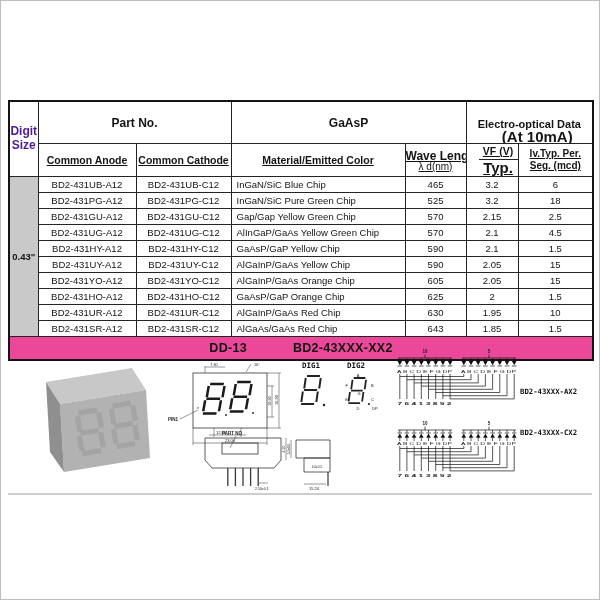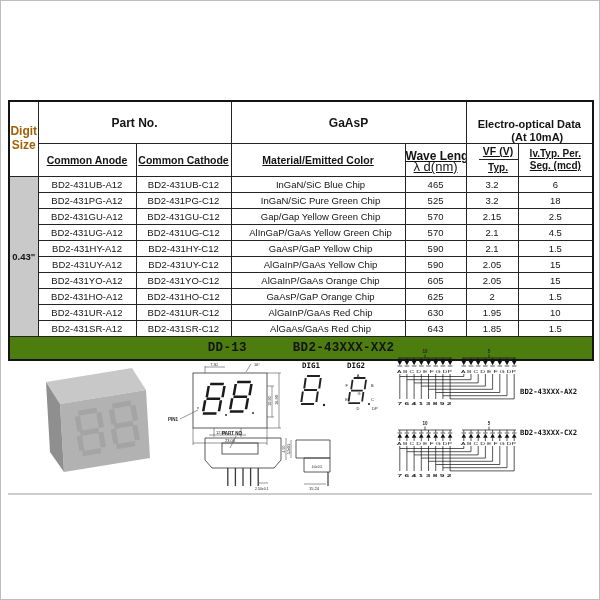--- a/index.html
+++ b/index.html
@@ -17,36 +17,36 @@
     border:2px solid #141414;
   }
   .spec th, .spec td {
     border:1px solid #242424; padding:0; text-align:center;
     overflow:hidden; white-space:nowrap; color:#141414;
   }
   tr.h1 { height:30px; }
   tr.h1 th { font-size:12px; font-weight:bold; background:#ffffff; }
   th.digit-head {
     background:#9d9d9d; font-size:11px; font-weight:bold;
-    white-space:normal; line-height:1.15; color:#a16207;
+    white-space:normal; line-height:1.15; color:#4c1d95;
   }
   tr.h2 { height:32px;text-decoration:underline; }
   tr.h2 th { font-size:10.5px; font-weight:bold; background:#ffffff; }
   th.wave .l1 { font-size:12px; font-weight:bold; line-height:11px; margin-top:3px; }
-  th.wave .l2 { font-size:13px; font-weight:normal; line-height:10px; }
+  th.wave .l2 { font-size:10px; font-weight:normal; line-height:10px; }
   th.vf-split { vertical-align:top;padding-left:12px; }
   th.vf-split .vf-top { height:15px; line-height:15px; border-bottom:1px solid #242424; font-size:10.5px; }
-  th.vf-split .vf-bot { height:16px; line-height:16px; font-size:10px; }
+  th.vf-split .vf-bot { height:16px; line-height:16px; font-size:15px; }
   th.iv .l1, th.iv .l2 { font-size:10px; line-height:12px; }
   tr.datarow { height:16px; }
   tr.datarow td { font-size:9.5px; line-height:15px; }
   td.size-cell { background:#c9c9c9; font-size:11px; font-weight:bold; }
-  td.mat { text-align:center; padding-left:5px; }
+  td.mat { text-align:left; padding-left:5px; }
   tr.footrow { height:23px; }
-  tr.footrow td { background:#4d7c0f;font-family:Liberation Mono, monospace; }
+  tr.footrow td { background:#ec4899; }
   .footwrap { display:flex; justify-content:center; align-items:center; gap:46px; }
   .footwrap span { font-size:12.5px; font-weight:bold; letter-spacing:0.3px; }
 
   svg.bottom { position:absolute; left:8px; top:346px; }
   .tline { stroke:#333; stroke-width:0.8; fill:none; }
   .dline { stroke:#444; stroke-width:0.55; fill:none; }
   .wire  { stroke:#111; stroke-width:0.7; fill:none; }
   .dimtext { font-family:"Liberation Sans", sans-serif; fill:#222; }
   .monolabel { font-family:"DejaVu Sans Mono", monospace; fill:#111; font-weight:bold; }
 </style>
@@ -65,21 +65,21 @@
       <col style="width:52px">
       <col style="width:75px">
   </colgroup>
   <tbody>
       <tr class="h1">
     <th rowspan="2" class="digit-head">Digit Size</th>
     <th colspan="2">Part No.</th>
     <th colspan="2">GaAsP</th>
     <th colspan="2">
       <div style="font-size:11px;line-height:13px;margin-top:16px;">Electro-optical Data</div>
-      <div style="font-size:11px;line-height:12px;padding-left:16px;">(At 10mA)</div>
+      <div style="font-size:15px;line-height:12px;padding-left:16px;">(At 10mA)</div>
     </th>
   </tr>
   <tr class="h2">
     <th>Common Anode</th>
     <th>Common Cathode</th>
     <th>Material/Emitted Color</th>
     <th class="wave">
       <div class="l1">Wave Length</div>
       <div class="l2">λ d(nm)</div>
     </th>

